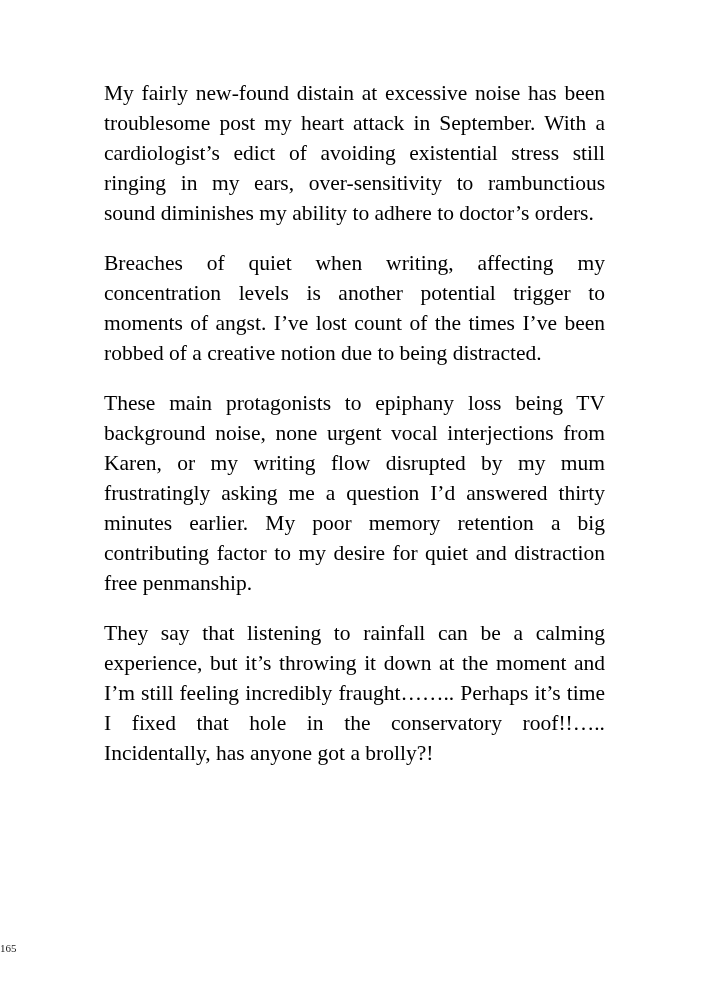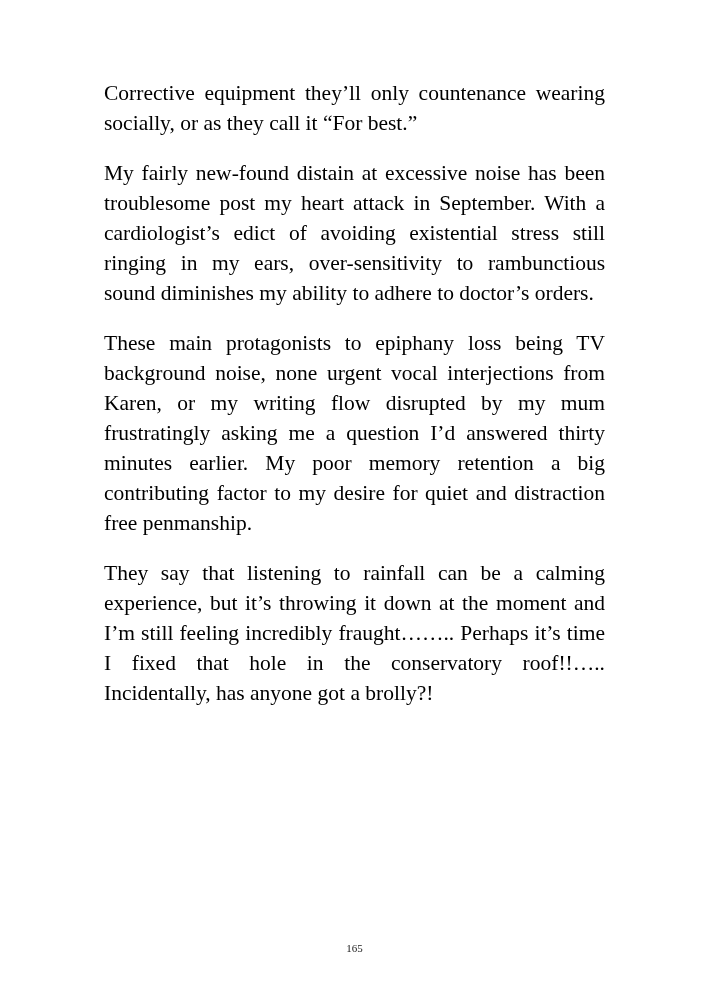--- a/index.html
+++ b/index.html
@@ -33,30 +33,29 @@
     hyphens: none;
   }
   .para:last-child {
     margin-bottom: 9px;
   }
   .page-number {
     position: absolute;
     left: 0;
     right: 0;
     top: 942px;
-    text-align: center;
     font-size: 11px;
     color: #222222;
     font-family: "Liberation Serif", "DejaVu Serif", serif;
   }
 </style>
 </head>
 <body>
 
 <div class="page">
   <div class="body-text">
-    <p class="para">Corrective equipment they’ll only countenance wearing socially, or as they call it “For best.”</p>
     <p class="para">My fairly new-found distain at excessive noise has been troublesome post my heart attack in September. With a cardiologist’s edict of avoiding existential stress still ringing in my ears, over-sensitivity to rambunctious sound diminishes my ability to adhere to doctor’s orders.</p>
+    <p class="para">Breaches of quiet when writing, affecting my concentration levels is another potential trigger to moments of angst. I’ve lost count of the times I’ve been robbed of a creative notion due to being distracted.</p>
     <p class="para">These main protagonists to epiphany loss being TV background noise, none urgent vocal interjections from Karen, or my writing flow disrupted by my mum frustratingly asking me a question I’d answered thirty minutes earlier. My poor memory retention a big contributing factor to my desire for quiet and distraction free penmanship.</p>
     <p class="para">They say that listening to rainfall can be a calming experience, but it’s throwing it down at the moment and I’m still feeling incredibly fraught…….. Perhaps it’s time I fixed that hole in the conservatory roof!!….. Incidentally, has anyone got a brolly?!</p>
   </div>
   <div class="page-number">165</div>
 </div>
 
 </body></html>

